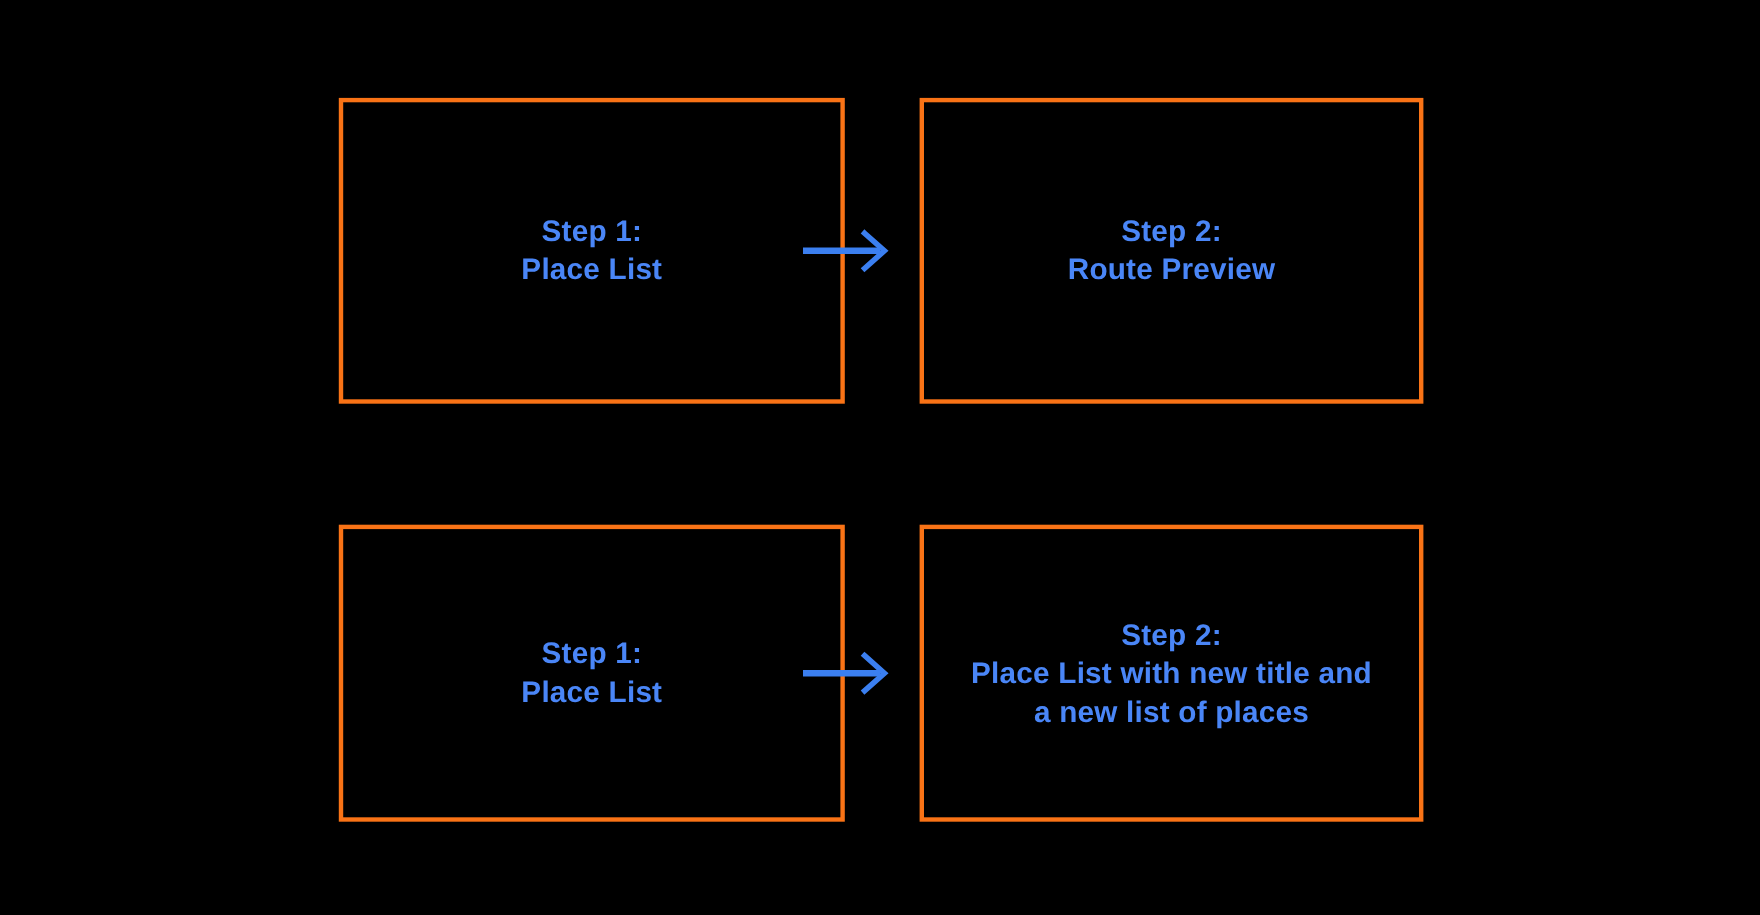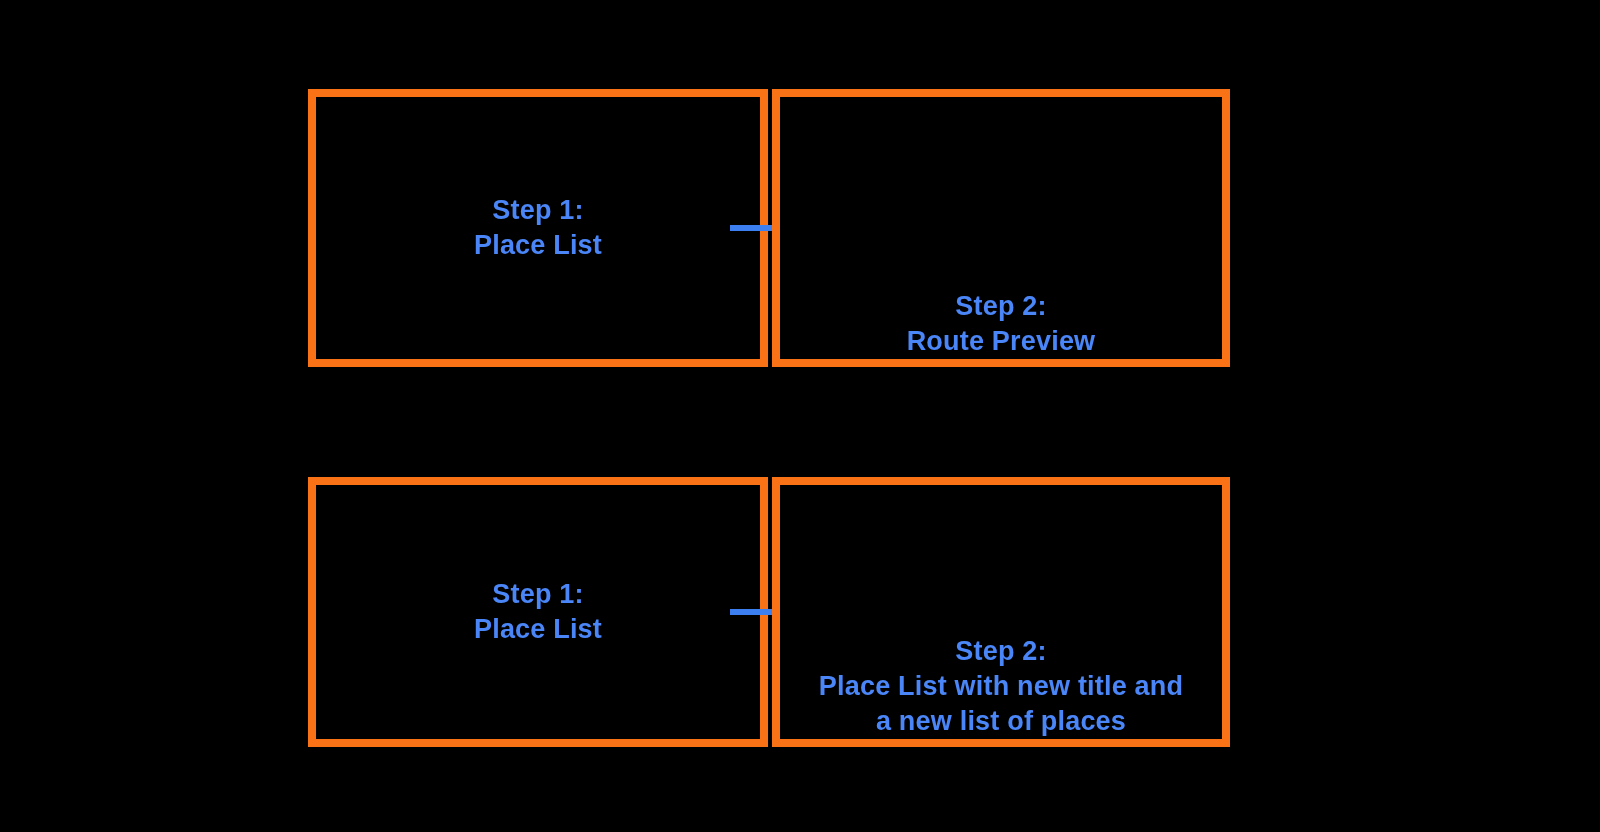--- a/index.html
+++ b/index.html
@@ -27,29 +27,29 @@
     left: 0;
     width: 1600px;
   }
   #flow-row-1 { top: 89px;  height: 278px; }
   #flow-row-2 { top: 477px; height: 270px; }
 
   
   .step-box {
     position: absolute;
     box-sizing: border-box;
-    border: 8px solid #f97316;
+    border: 4px solid #f97316;
     background: #000000;
     display: flex;
     align-items: center;
     justify-content: center;
     text-align: center;
   }
   .box-left  { left: 308px; width: 460px; }
-  .box-right { left: 772px; width: 458px; align-items: flex-end; }
+  .box-right { left: 836px; width: 458px; }
   #flow-row-1 .step-box { top: 0; height: 278px; }
   #flow-row-2 .step-box { top: 0; height: 270px; }
 
   .box-label {
     color: #4a86f7;
     font-family: "Liberation Sans", sans-serif;
     font-size: 27px;
     font-weight: bold;
     line-height: 35px;
     letter-spacing: 0.2px;

